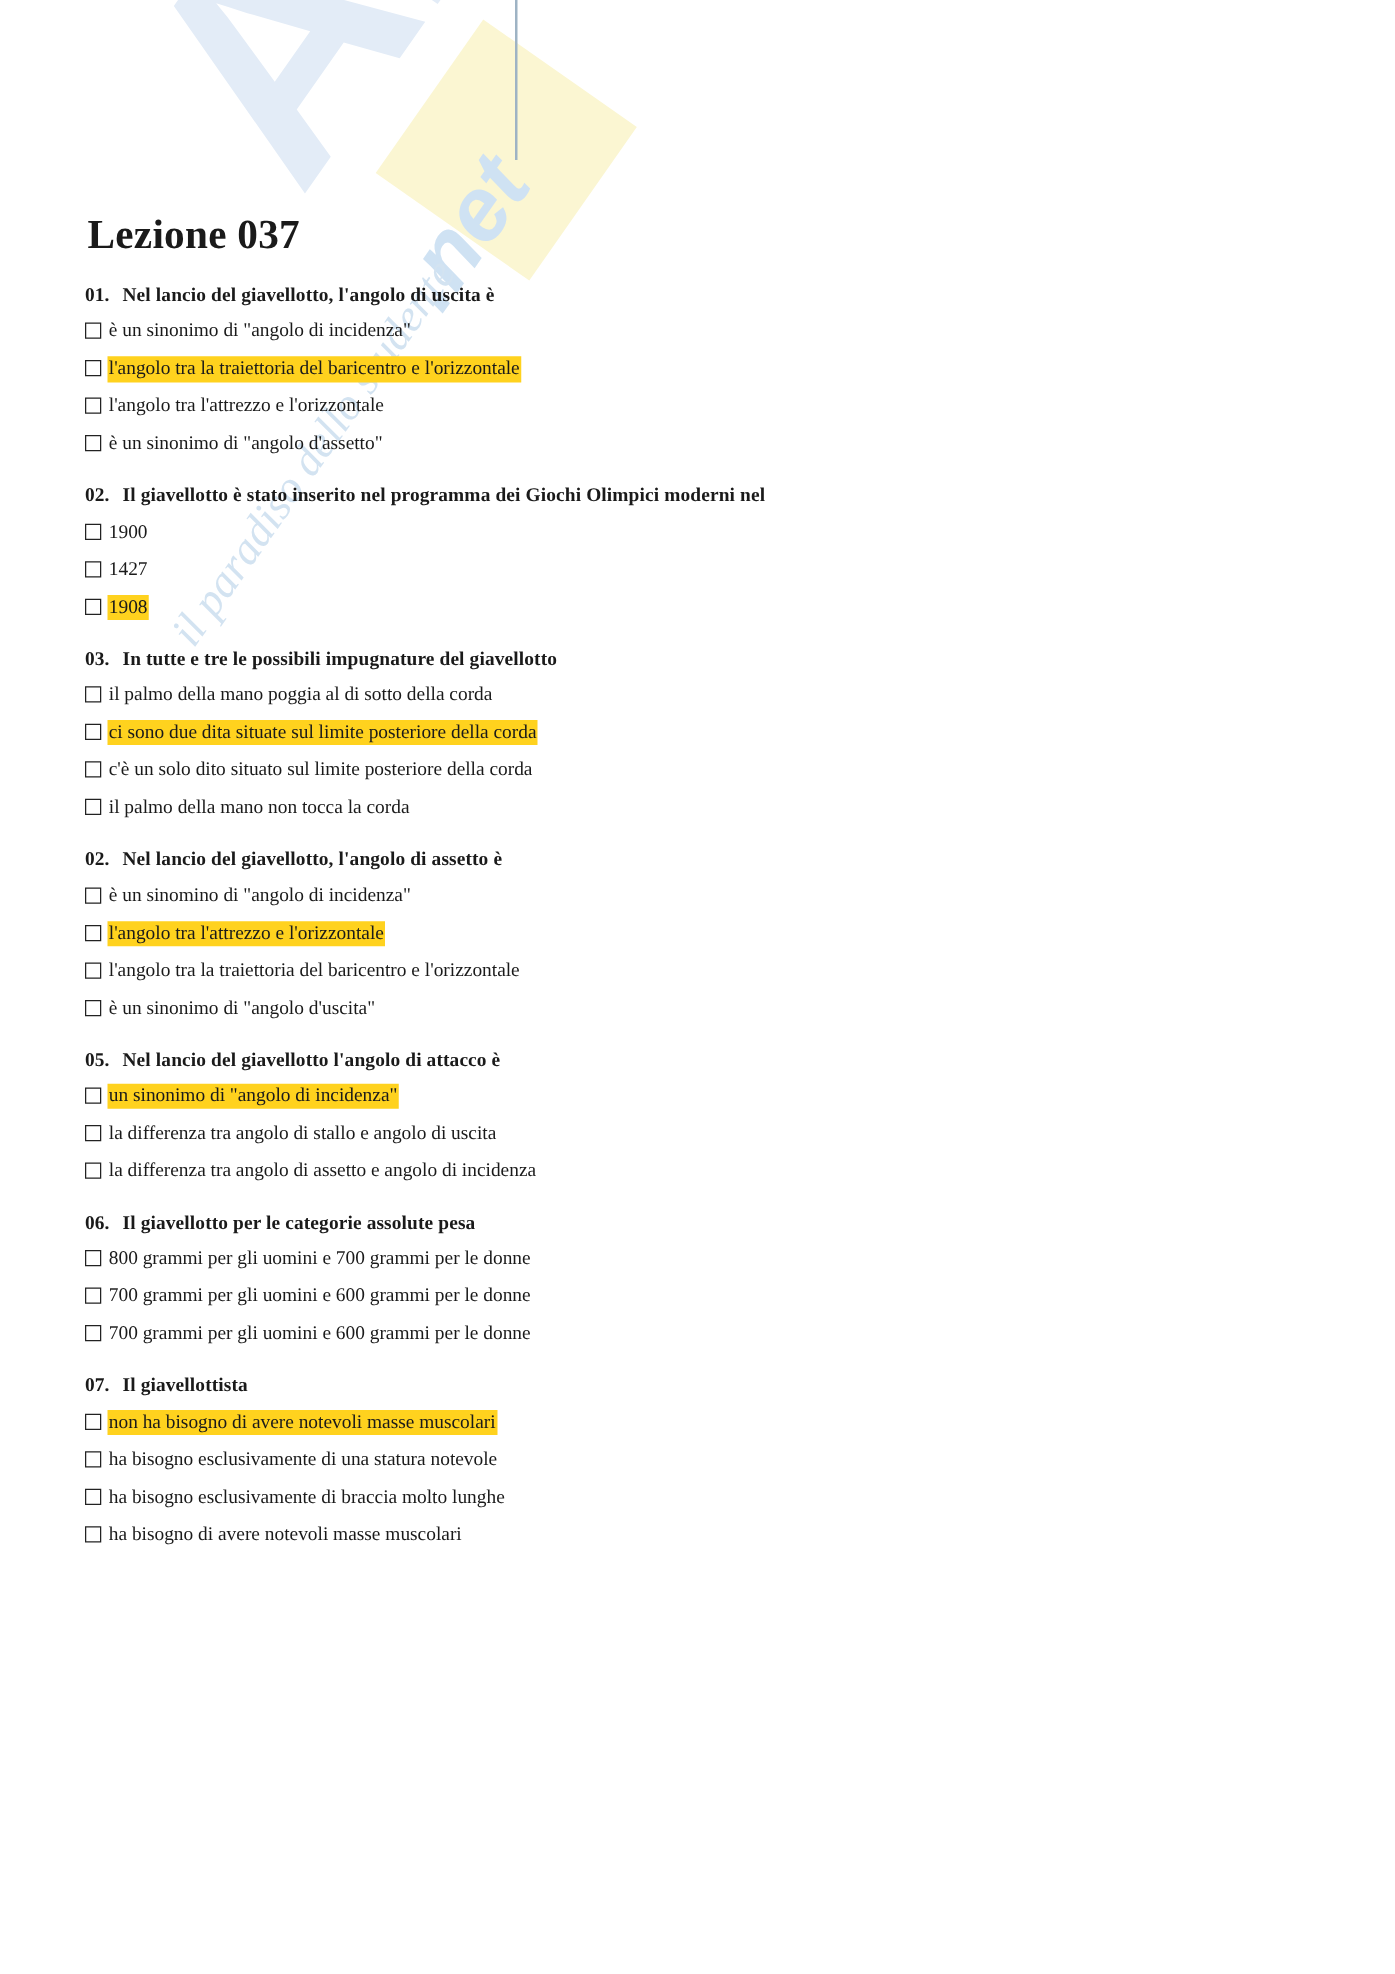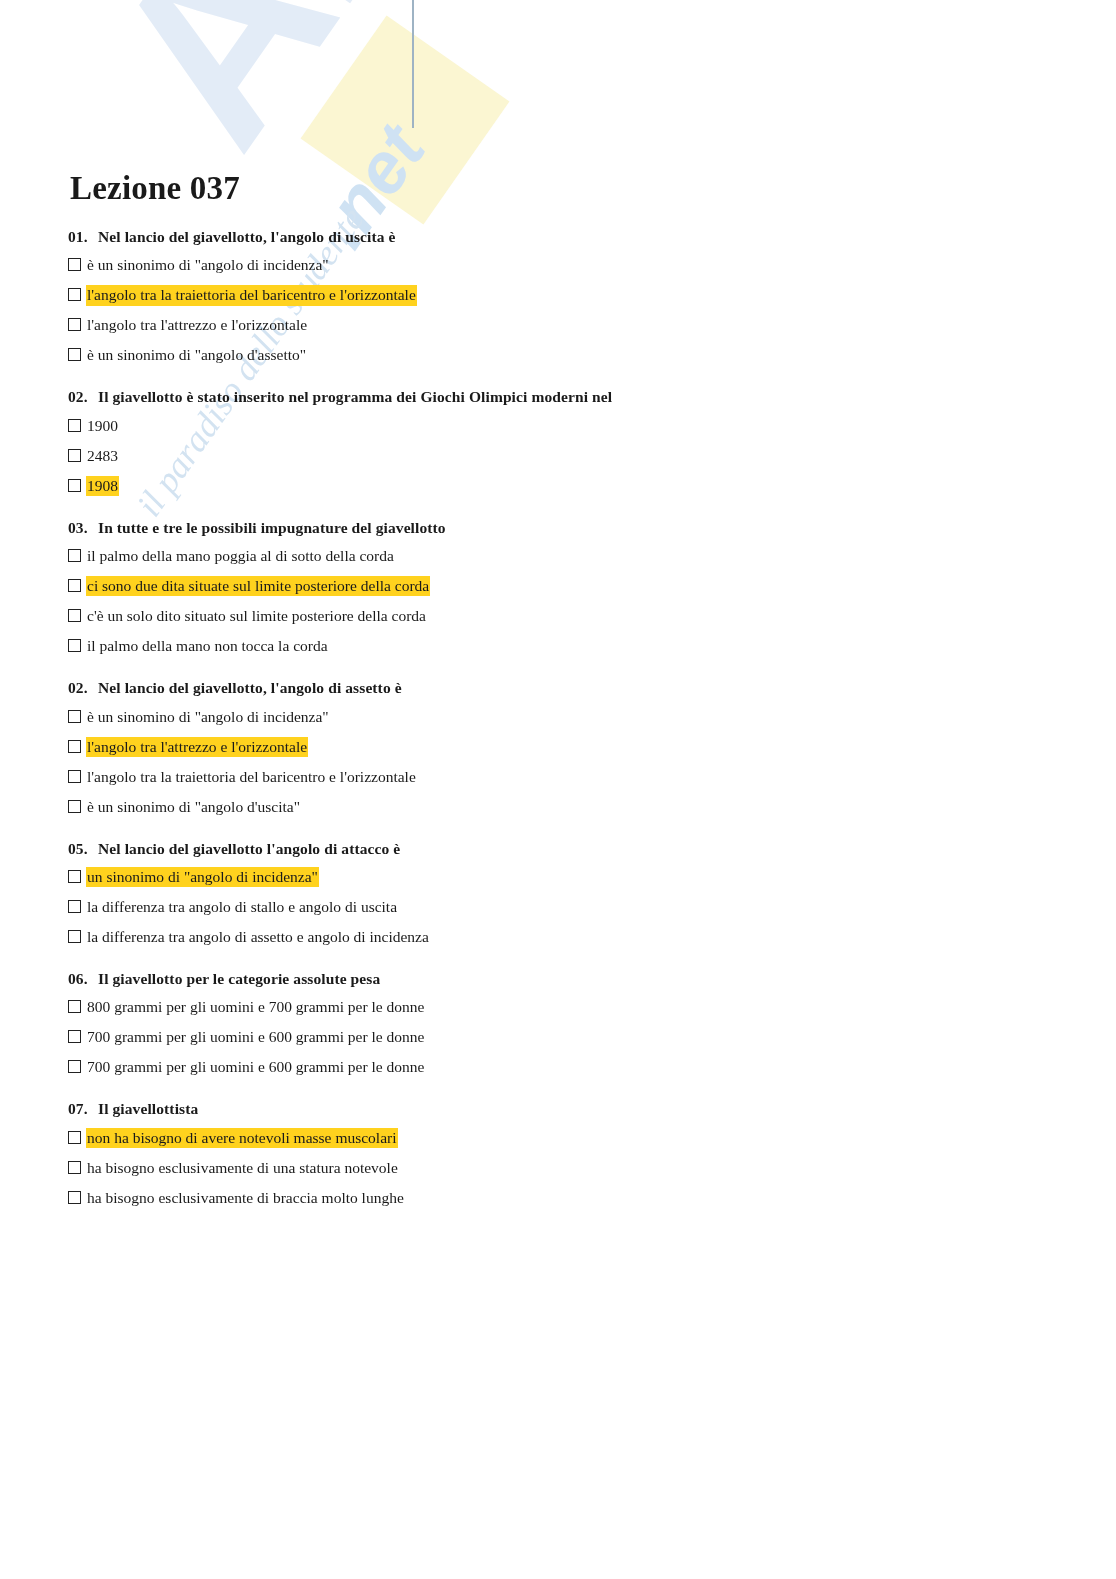--- a/index.html
+++ b/index.html
@@ -176,21 +176,21 @@
           </div>
         </div>
         <div class="question-block">
           <div class="q-head"><span class="q-num">02.</span><span>Il giavellotto è stato inserito nel programma dei Giochi Olimpici moderni nel</span></div>
           <div class="opt-row">
             <span class="checkbox"></span>
             <span class="opt-text">1900</span>
           </div>
           <div class="opt-row">
             <span class="checkbox"></span>
-            <span class="opt-text">2483</span>
+            <span class="opt-text">1427</span>
           </div>
           <div class="opt-row">
             <span class="checkbox"></span>
             <span class="opt-text hl">1908</span>
           </div>
         </div>
         <div class="question-block">
           <div class="q-head"><span class="q-num">03.</span><span>In tutte e tre le possibili impugnature del giavellotto</span></div>
           <div class="opt-row">
             <span class="checkbox"></span>
@@ -264,18 +264,22 @@
             <span class="checkbox"></span>
             <span class="opt-text hl">non ha bisogno di avere notevoli masse muscolari</span>
           </div>
           <div class="opt-row">
             <span class="checkbox"></span>
             <span class="opt-text">ha bisogno esclusivamente di una statura notevole</span>
           </div>
           <div class="opt-row">
             <span class="checkbox"></span>
             <span class="opt-text">ha bisogno esclusivamente di braccia molto lunghe</span>
+          </div>
+          <div class="opt-row">
+            <span class="checkbox"></span>
+            <span class="opt-text">ha bisogno di avere notevoli masse muscolari</span>
           </div>
         </div>
       </div>
   </div>
 
 </div>
 
 </body></html>

